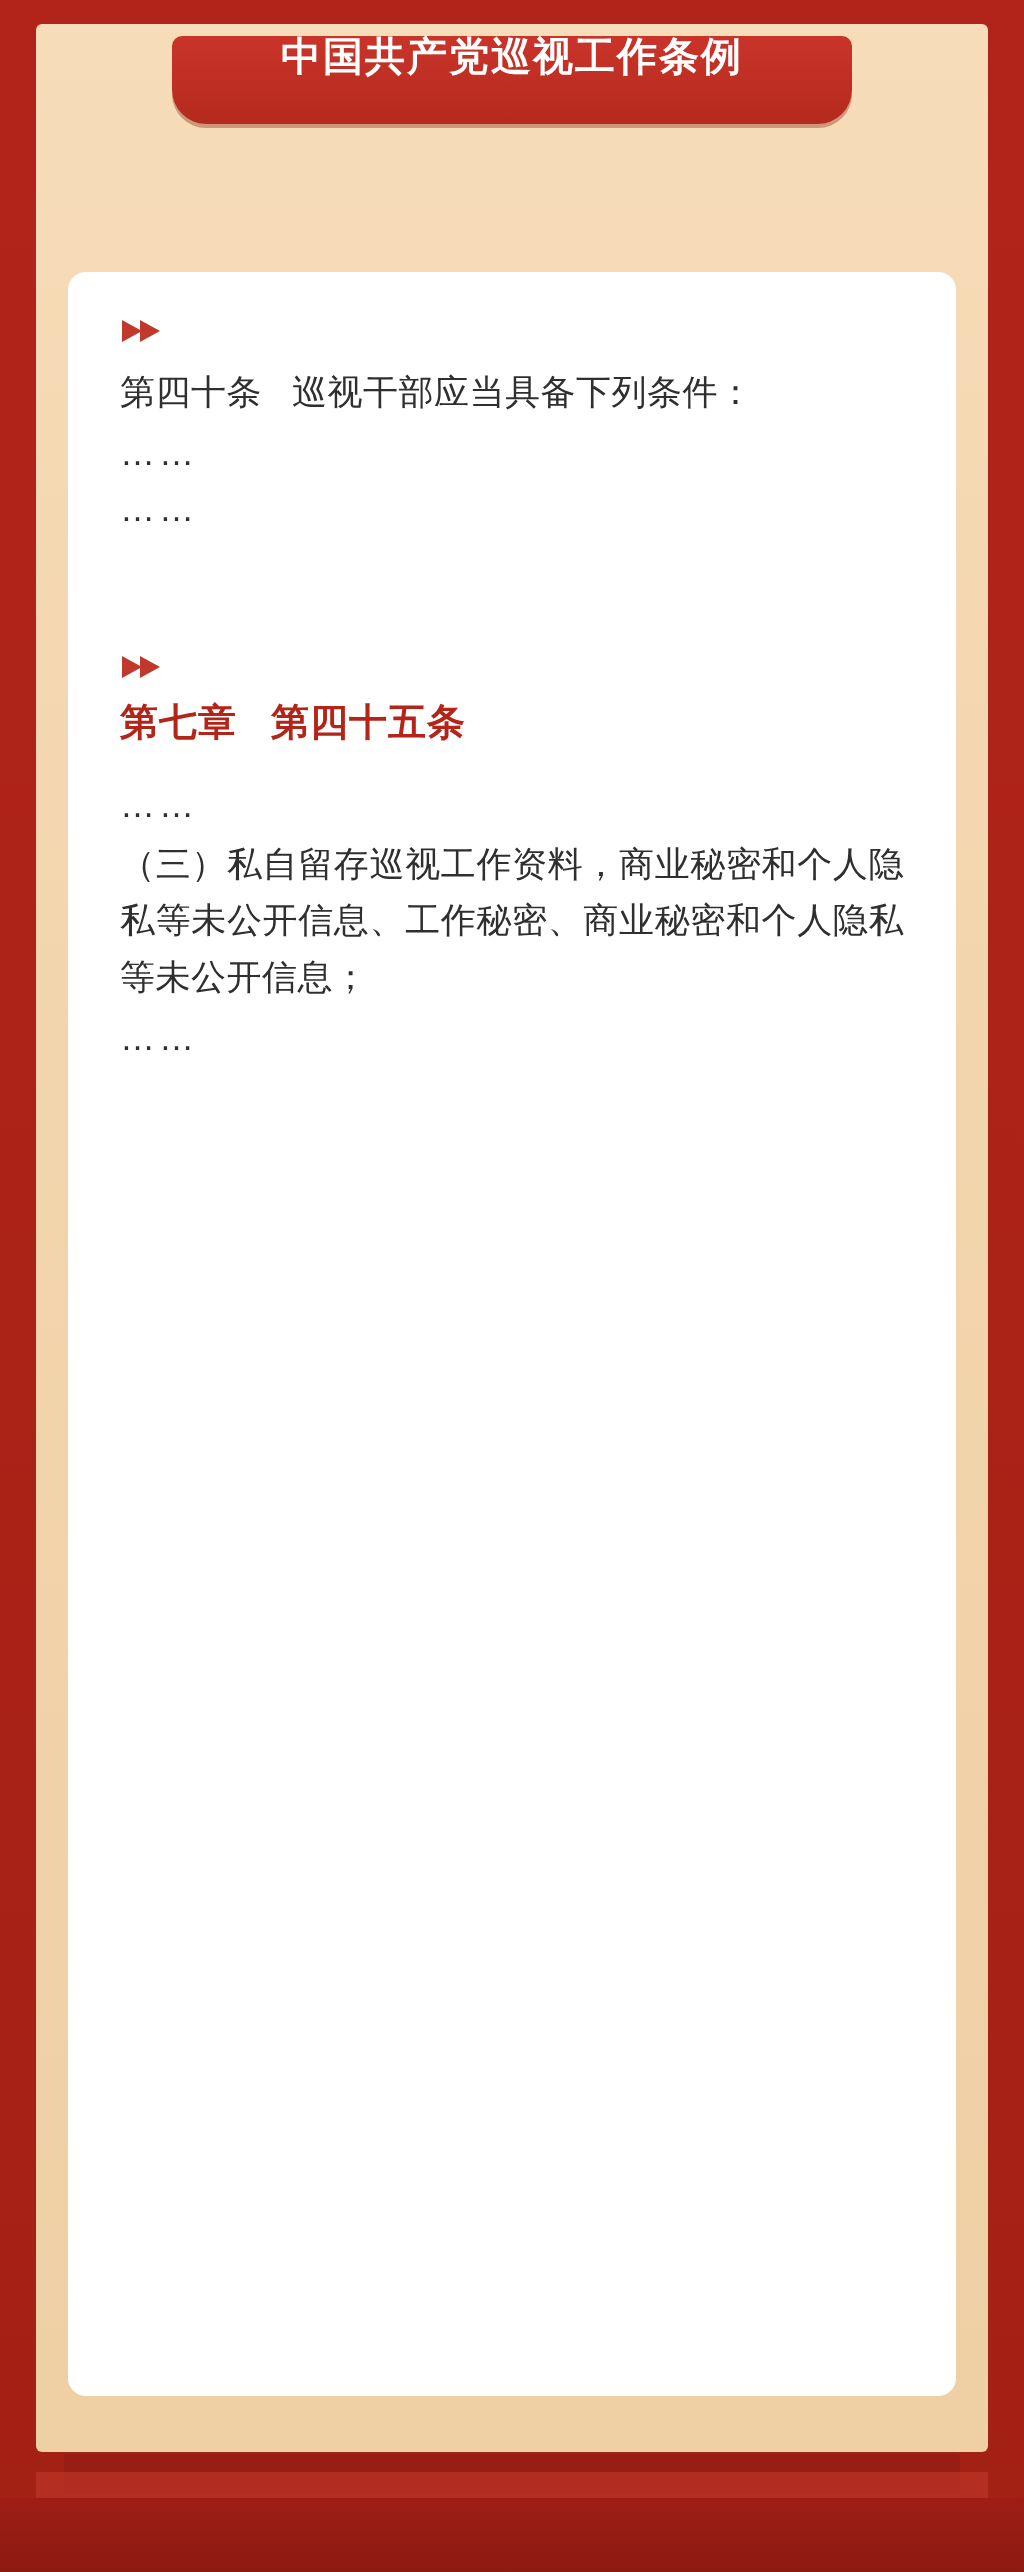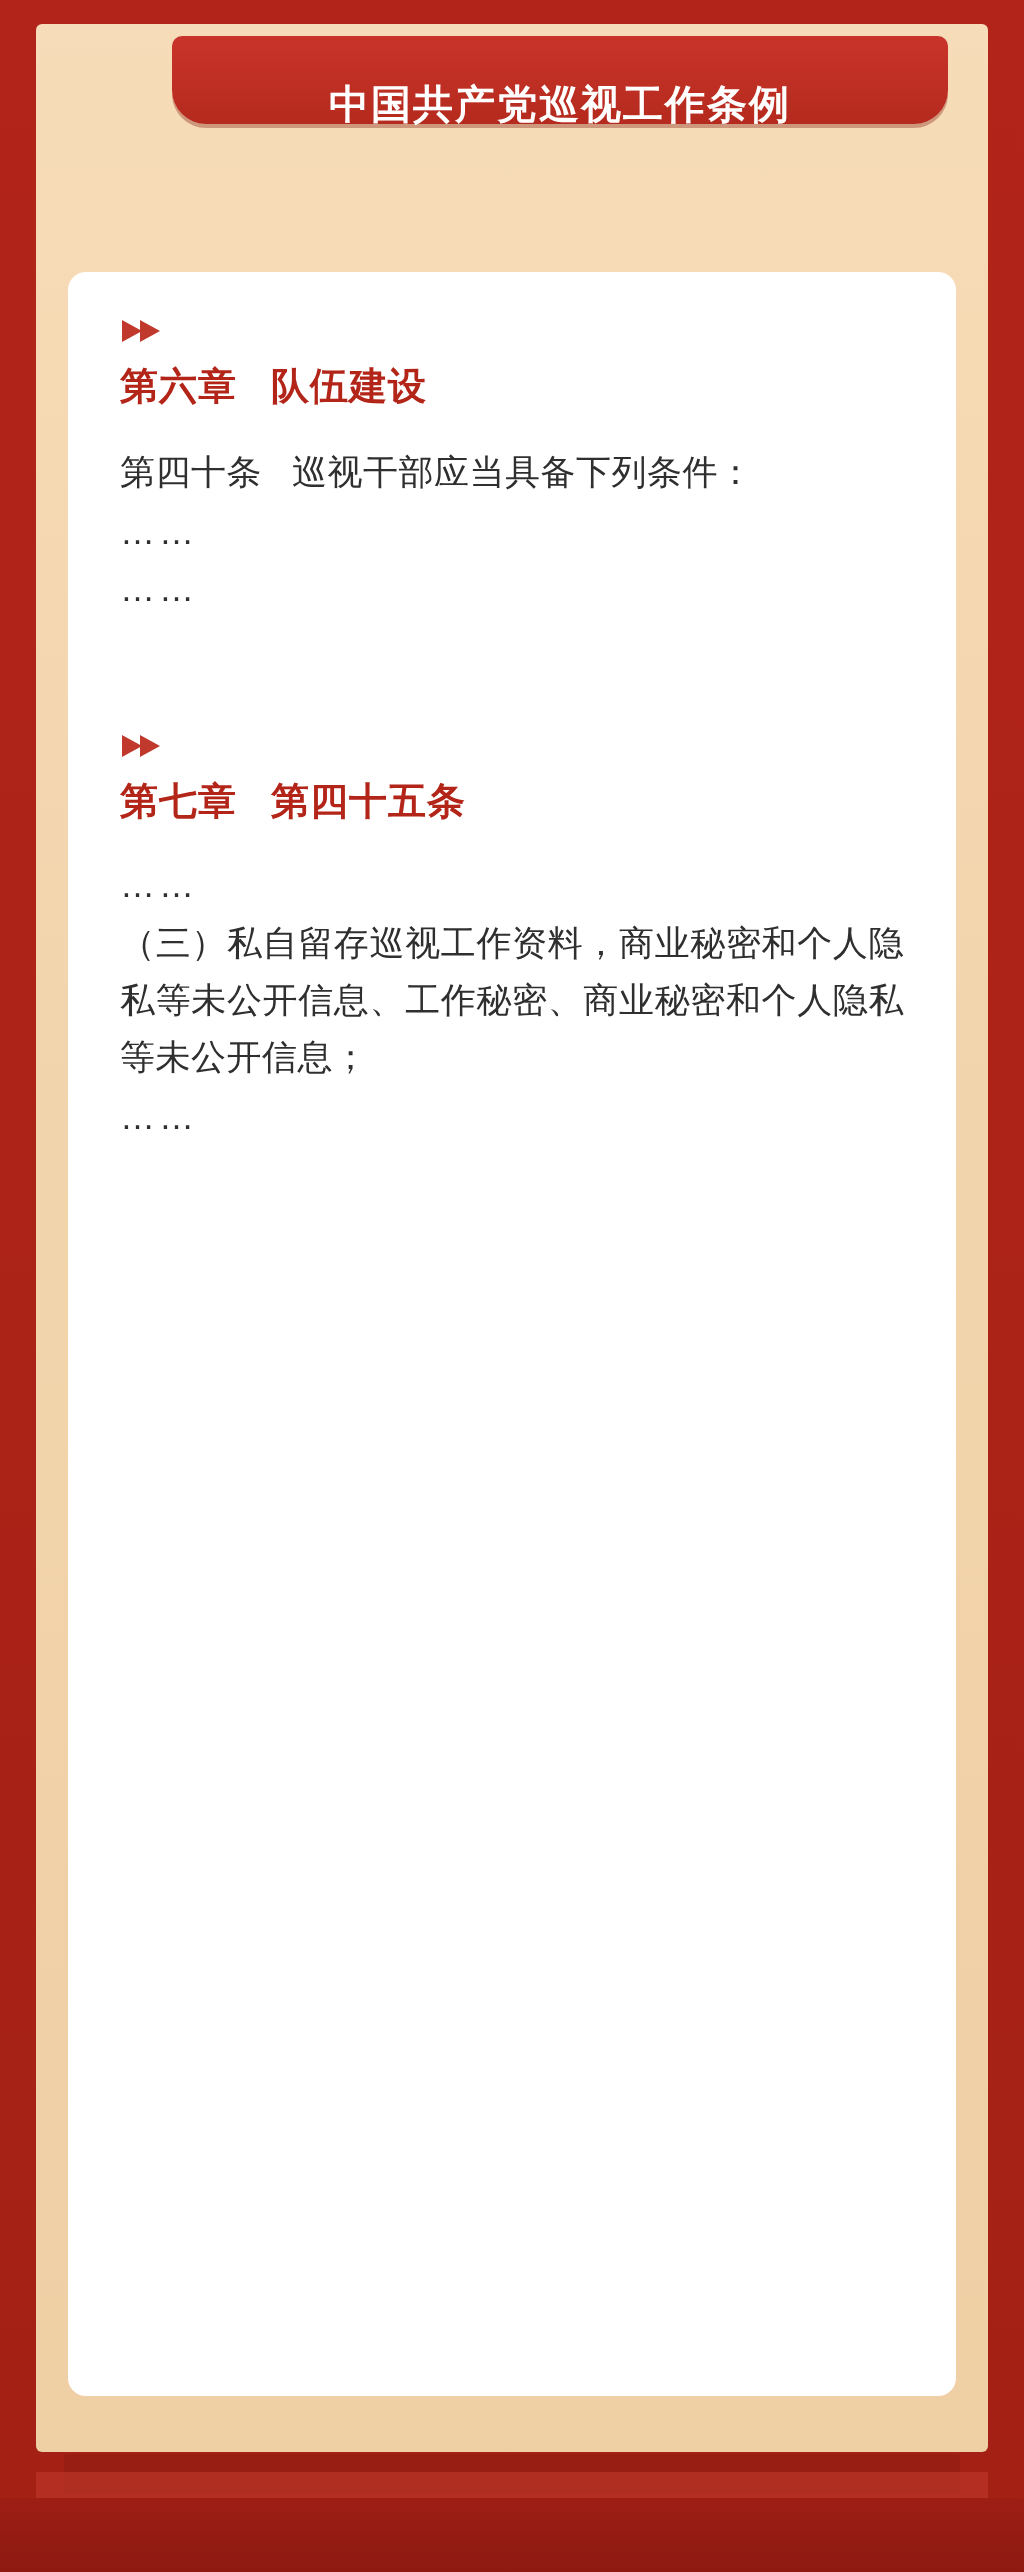--- a/index.html
+++ b/index.html
@@ -51,27 +51,27 @@
     left: 50%;
     transform: translateX(-50%);
     top: 36px;
     width: 680px;
     height: 96px;
   }
   .ribbon {
     position: absolute;
     left: 0;
     top: 0;
-    width: 776px;
+    width: 680px;
     height: 88px;
     background: linear-gradient(180deg, #c9342a 0%, #b52a1e 100%);
     border-radius: 10px 10px 34px 34px;
     box-shadow: 0 4px 0 rgba(130,25,15,0.35);
     display: flex;
-    align-items: flex-end;
+    align-items: flex-start;
     justify-content: center;
   }
   .ribbon-title {
     color: #ffffff;
     font-size: 40px;
     font-weight: bold;
     letter-spacing: 2px;
     line-height: 1;
   }
 
@@ -167,23 +167,20 @@
 
   <div class="card">
 
     <span class="marker">
       <svg width="52" height="30" viewBox="0 0 52 30" xmlns="http://www.w3.org/2000/svg">
         <polygon points="2,4 22,15 2,26" fill="#c0392c"></polygon>
         <polygon points="20,4 40,15 20,26" fill="#c0392c"></polygon>
       </svg>
     </span>
 
-    <div class="chapter">
-      <span>第六章</span><span class="gap"></span><span>队伍建设</span>
-    </div>
 
     <p class="para"><span class="article-label">第四十条</span><span class="art-gap"></span><span>巡视干部应当具备下列条件：</span></p>
 
     <p class="dots">……</p>
 
 
     <p class="dots">……</p>
 
     <div class="spacer-lg"></div>
 

